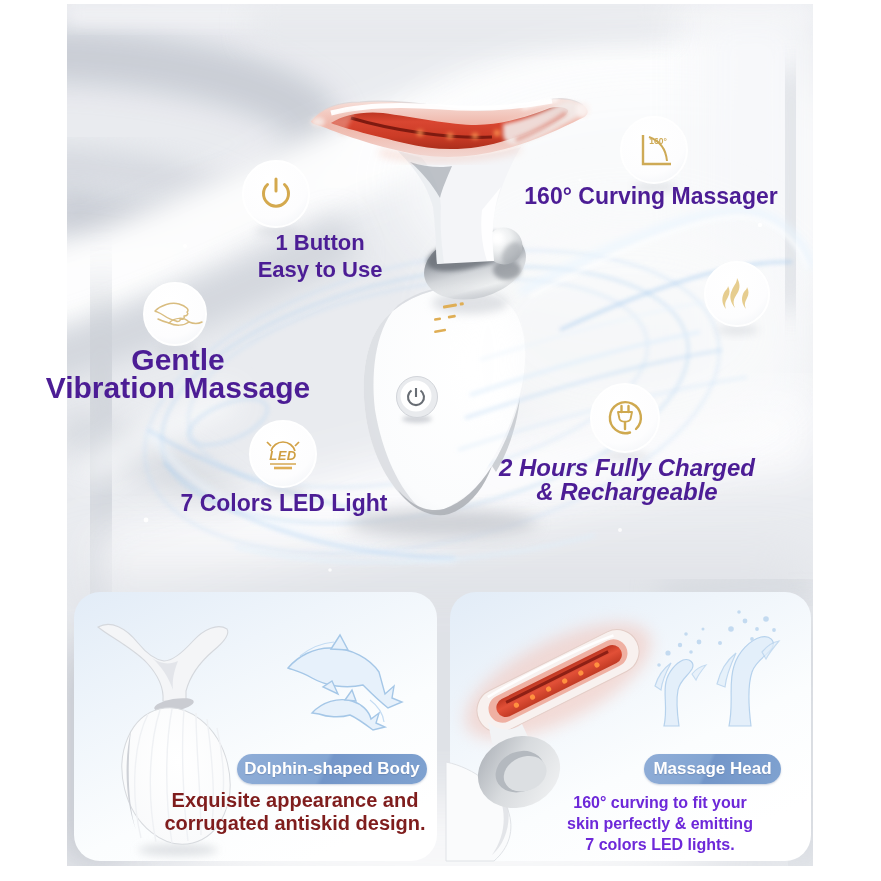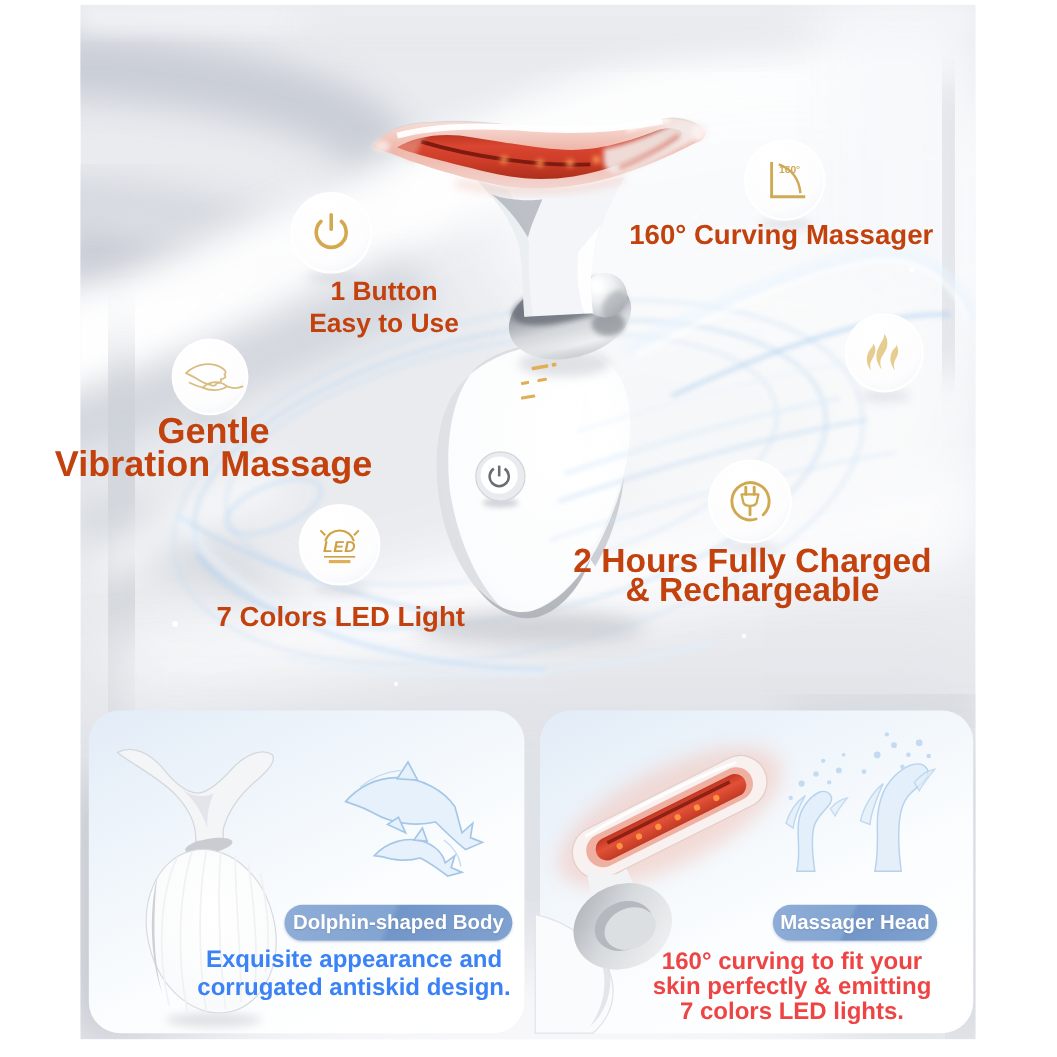--- a/index.html
+++ b/index.html
@@ -1,18 +1,18 @@
 <!DOCTYPE html>
 <html><head>
 <meta charset="utf-8">
 <style>
   html,body{margin:0;padding:0;}
   .stage{position:relative;width:881px;height:881px;background:#ffffff;overflow:hidden;
          font-family:"Liberation Sans",sans-serif;}
-  .label{position:absolute;color:#c2410c;font-weight:bold;text-align:center;
+  .label{position:absolute;color:#4c1d95;font-weight:bold;text-align:center;
          transform:translate(-50%,-50%);white-space:nowrap;}
   .pill{position:absolute;display:flex;align-items:center;justify-content:center;
         color:#ffffff;font-weight:bold;border-radius:15px;
         background:linear-gradient(115deg,#8fadd7 0%,#83a5d2 45%,#7396c9 48%,#7fa2d0 100%);
         box-shadow:0 1px 2px rgba(90,110,150,.3);
         text-shadow:0 1px 1px rgba(80,100,140,.35);}
 </style>
 </head>
 <body>
 <div class="stage">
@@ -362,22 +362,22 @@
         <circle cx="720" cy="643" r="2"></circle>
           <circle cx="739" cy="612" r="1.8"></circle>
           <circle cx="703" cy="629" r="1.5"></circle>
       </g>
     </g>
   </svg>
 
   
   <div class="label" style="left:272px;top:256px;font-size:22px;line-height:27px;margin-left:48px;">1 Button<br>Easy to Use</div>
   <div class="label" style="left:178px;top:374px;font-size:30px;line-height:28px;">Gentle<br>Vibration Massage</div>
-  <div class="label" style="left:284px;top:503px;font-size:23px;margin-top:11px;">7 Colors LED Light</div>
+  <div class="label" style="left:284px;top:503px;font-size:23px;">7 Colors LED Light</div>
   <div class="label" style="left:651px;top:196px;font-size:23px;">160° Curving Massager</div>
-  <div class="label" style="left:627px;top:479px;font-size:28px;line-height:23.5px;">2 Hours Fully Charged<br>&amp; Rechargeable</div>
+  <div class="label" style="left:627px;top:479px;font-size:24px;line-height:23.5px;font-style:italic;">2 Hours Fully Charged<br>&amp; Rechargeable</div>
 
   <div class="pill" style="left:237px;top:754px;width:190px;height:30px;font-size:17px;">Dolphin-shaped Body</div>
-  <div class="pill" style="left:644px;top:754px;width:137px;height:30px;font-size:17px;">Massager Head</div>
-
-  <div class="label" style="left:295px;top:812px;font-size:20px;line-height:23px;color:#3b82f6;">Exquisite appearance and<br>corrugated antiskid design.</div>
-  <div class="label" style="left:660px;top:823px;font-size:20px;line-height:21px;color:#ef4444;">160° curving to fit your<br>skin perfectly &amp; emitting<br>7 colors LED lights.</div>
+  <div class="pill" style="left:644px;top:754px;width:137px;height:30px;font-size:17px;">Massage Head</div>
+
+  <div class="label" style="left:295px;top:812px;font-size:20px;line-height:23px;color:#7f1d1d;">Exquisite appearance and<br>corrugated antiskid design.</div>
+  <div class="label" style="left:660px;top:823px;font-size:16px;line-height:21px;color:#6d28d9;">160° curving to fit your<br>skin perfectly &amp; emitting<br>7 colors LED lights.</div>
 </div>
 
 </body></html>

